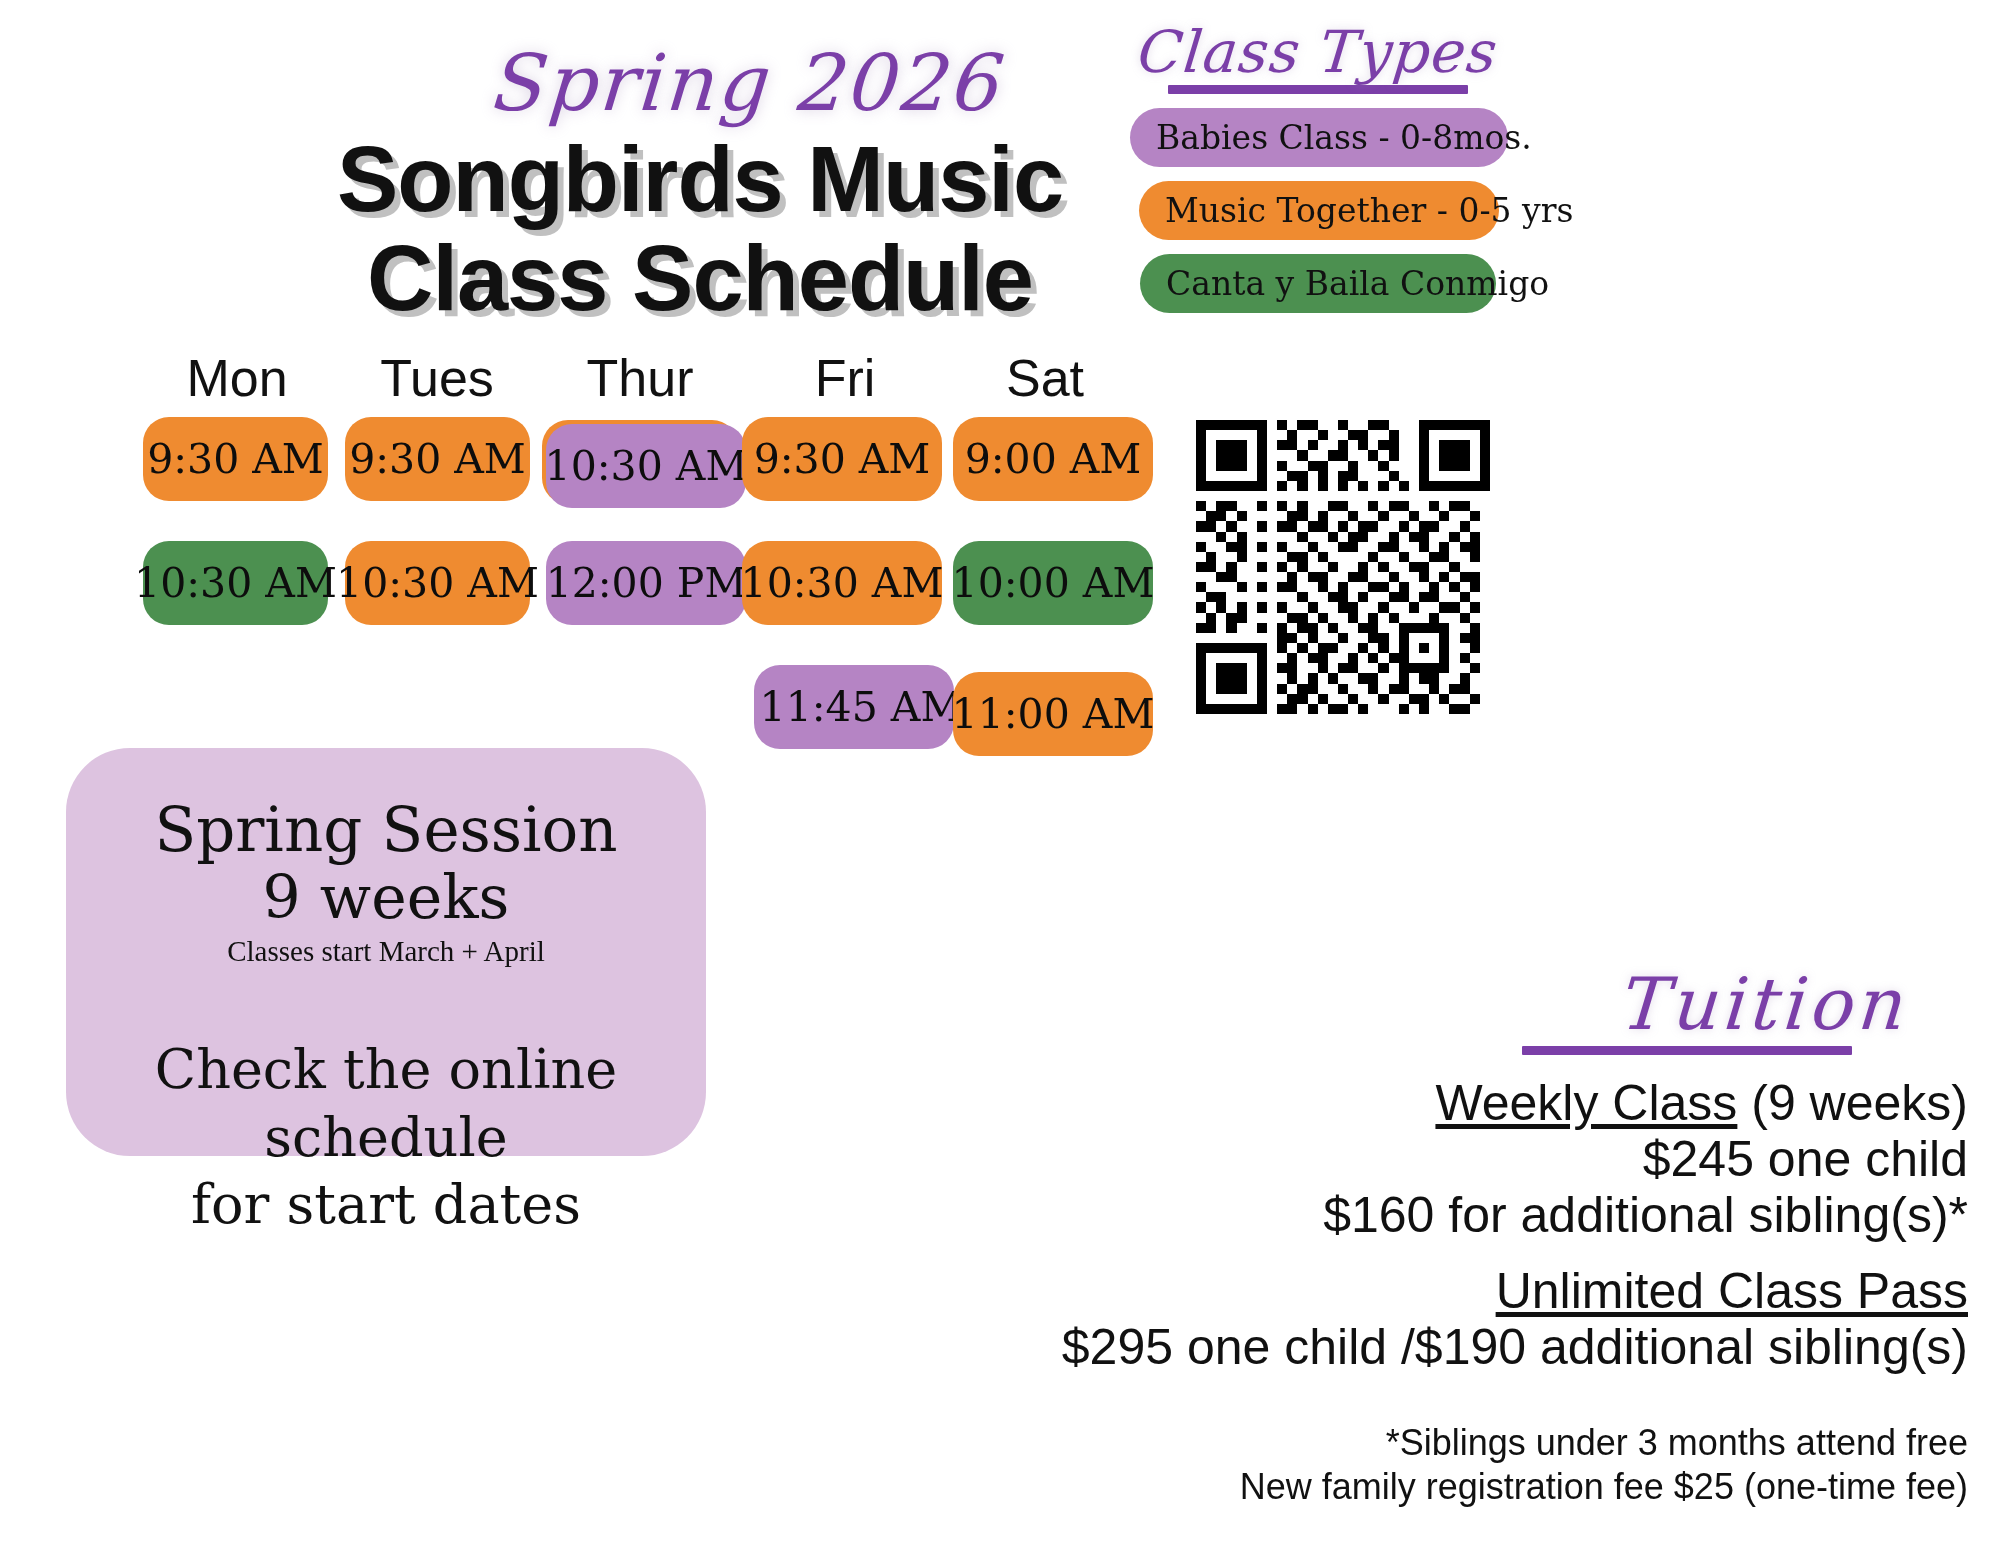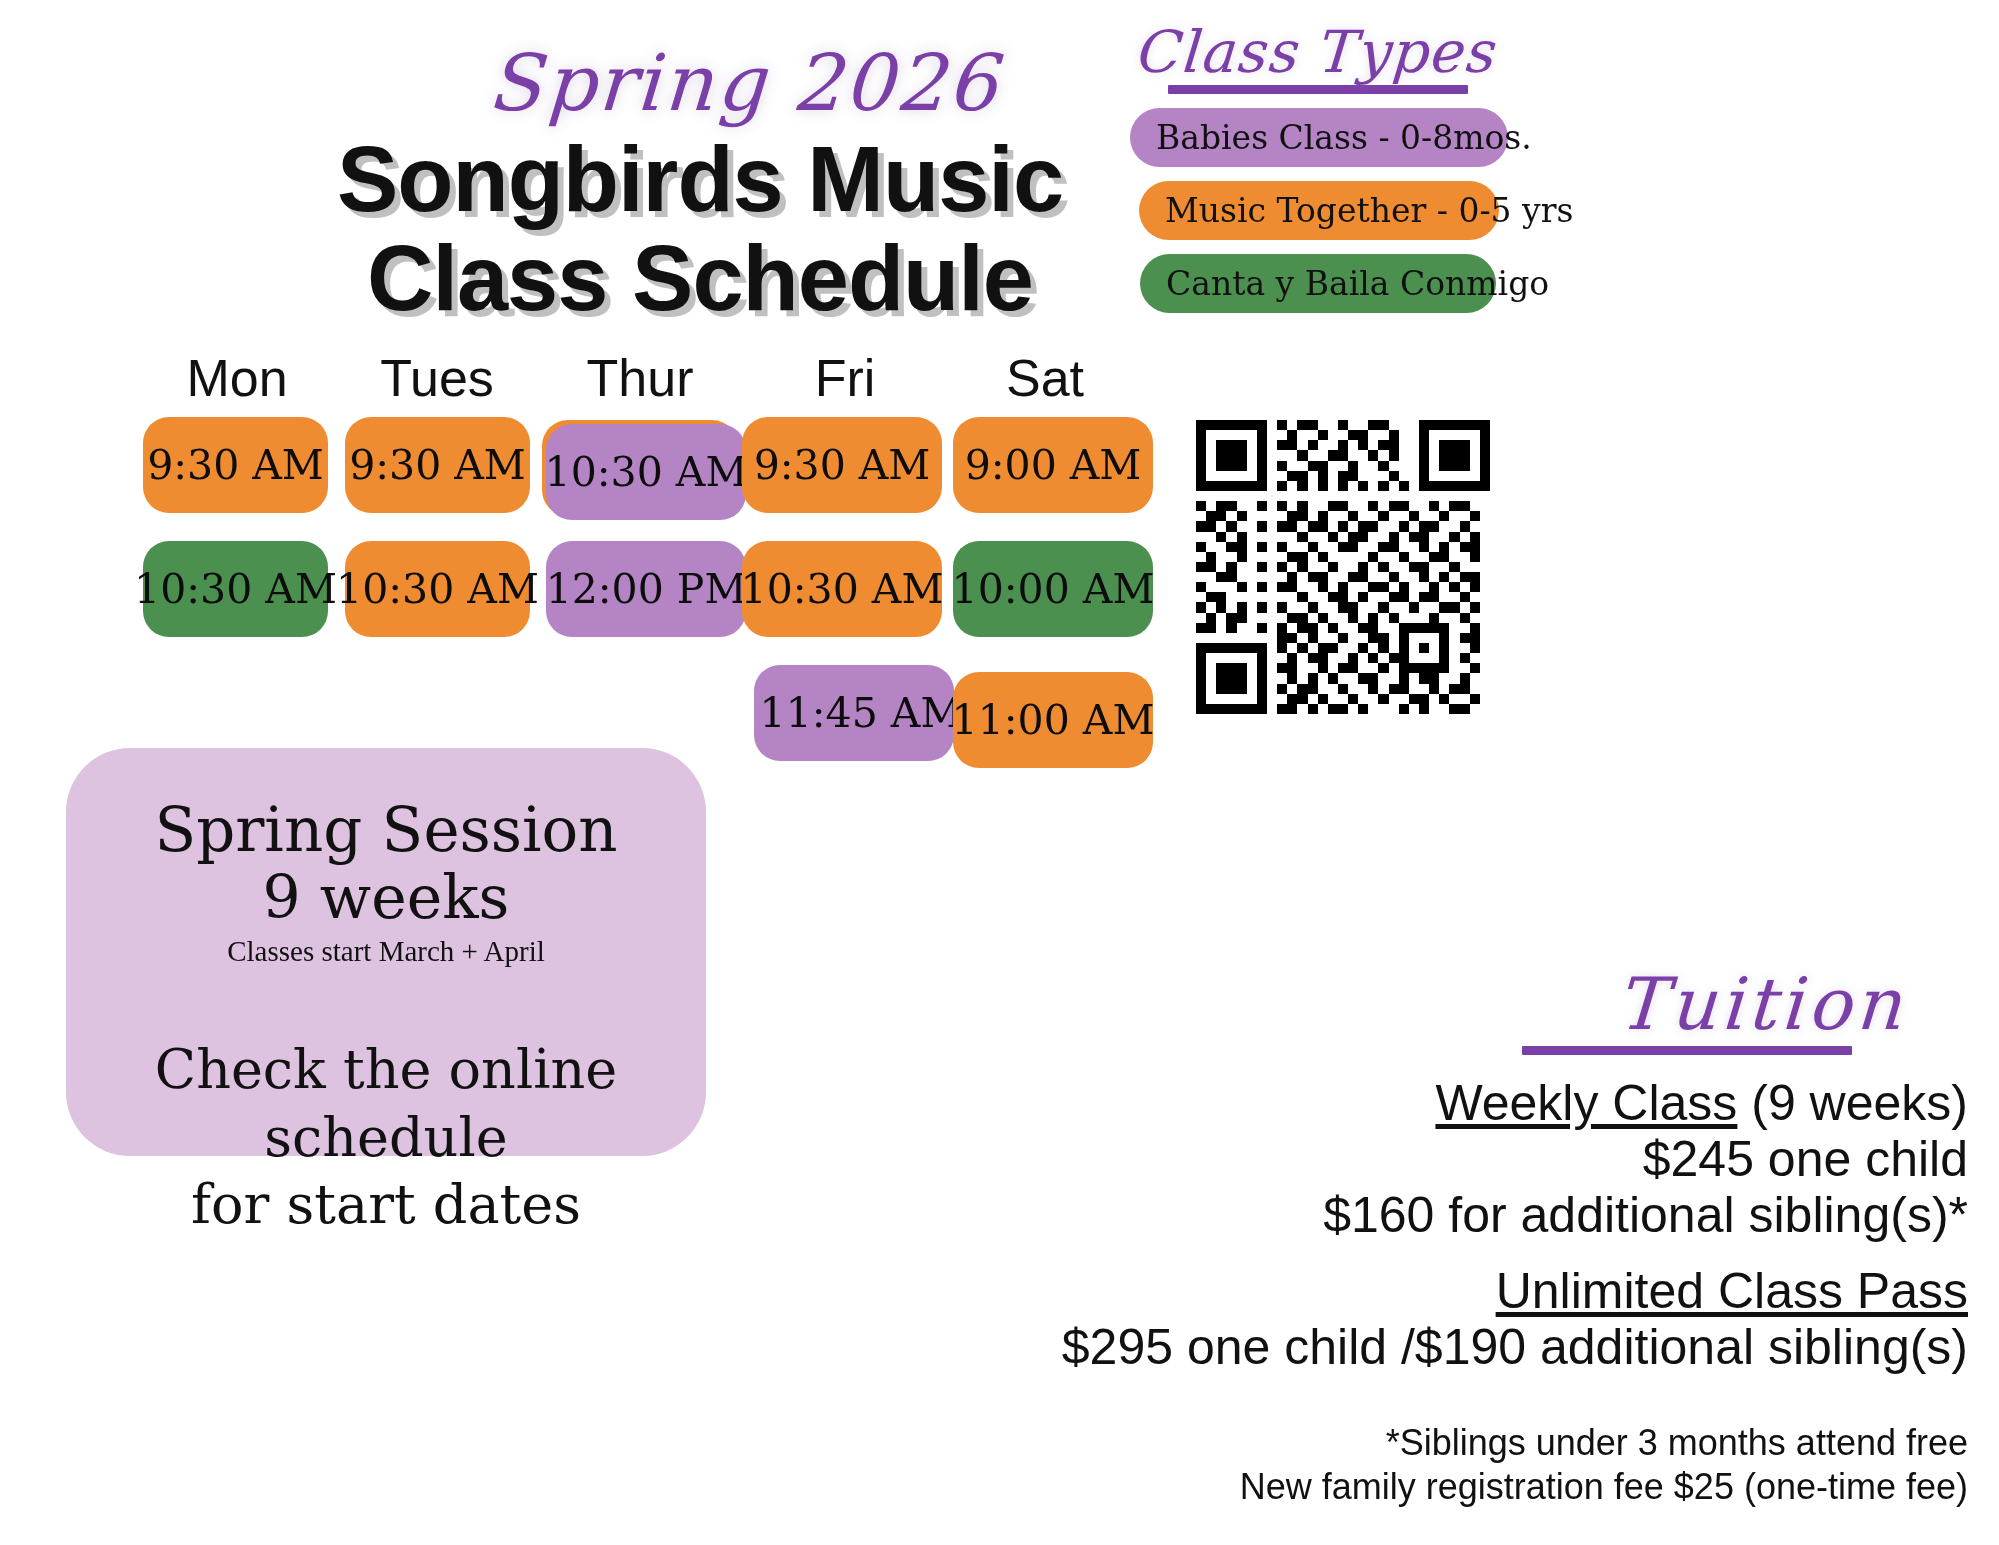--- a/index.html
+++ b/index.html
@@ -76,21 +76,21 @@
     font-size:52px;
     color:#111;
     text-align:center;
     width:230px;
     font-family:"Liberation Sans", sans-serif;
   }
 
   
   .chip{
     position:absolute;
-    width:185px;height:96px;
+    width:185px;height:84px;
     border-radius:26px;
     display:flex;align-items:center;justify-content:center;
     font-family:"DejaVu Serif", serif;
     font-size:41px;
     color:#0d0d0d;
     box-sizing:border-box;
     white-space:nowrap;
   }
   .chip.wide{width:200px;}
   .chip.orange{background:#EF8B30;}

